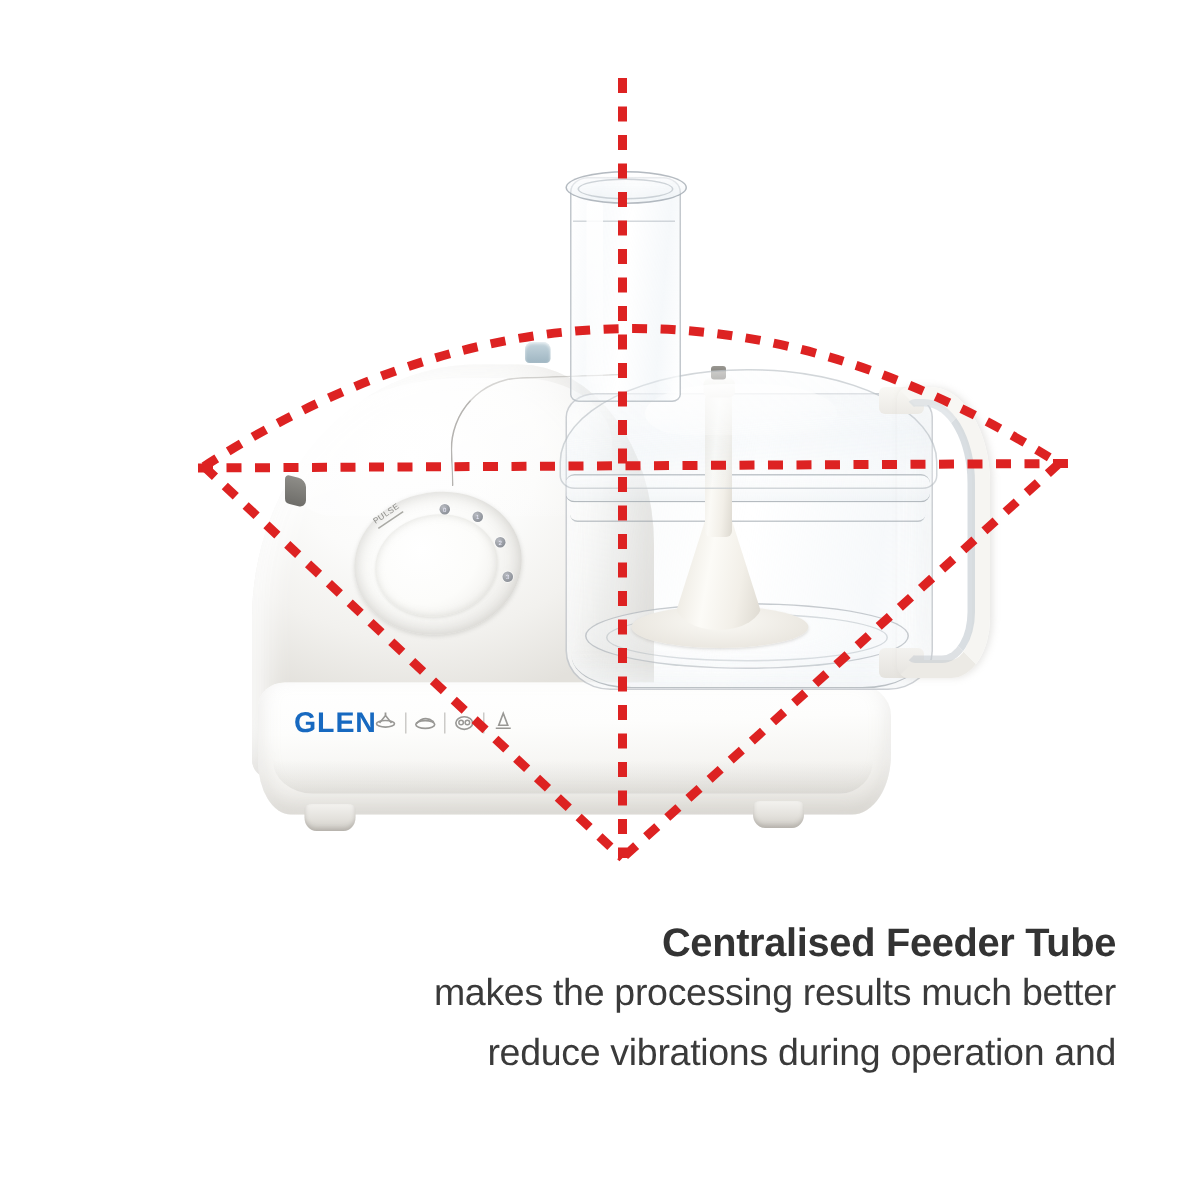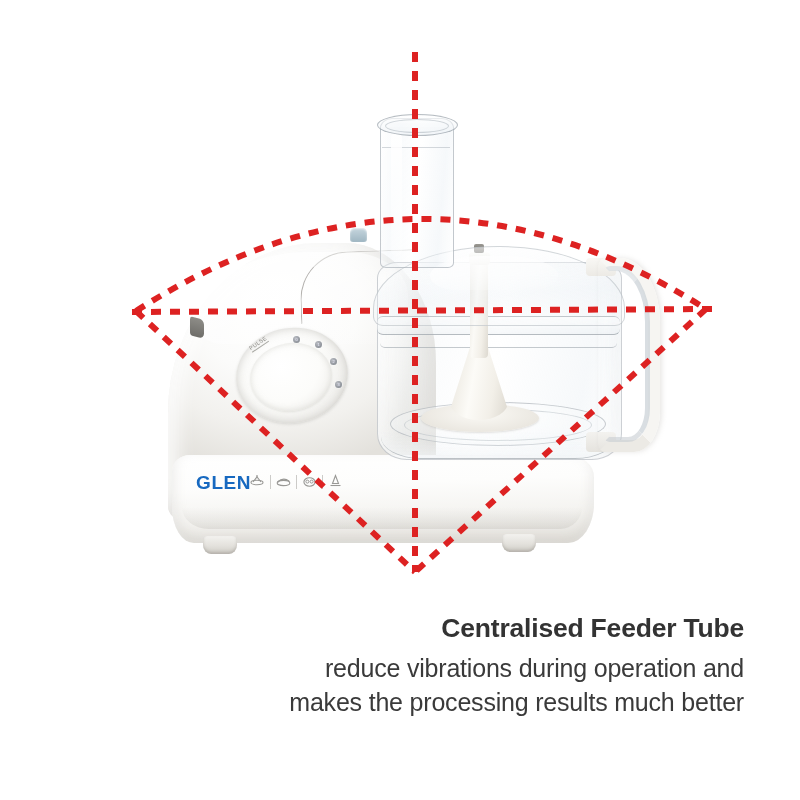--- a/index.html
+++ b/index.html
@@ -505,17 +505,17 @@
 
       <line x1="706" y1="309" x2="415" y2="572" stroke="#dd2222" stroke-width="6" stroke-dasharray="10 9" stroke-linecap="butt"></line>
 
       <line x1="415" y1="52" x2="415" y2="572" stroke="#dd2222" stroke-width="6" stroke-dasharray="10 9" stroke-linecap="butt"></line>
     </svg>
 
   </div>
 
   <div id="caption">
     <div class="cap-head l1">Centralised Feeder Tube</div>
+    <div class="cap-body">makes the processing results much better</div>
     <div class="cap-body b1">reduce vibrations during operation and</div>
-    <div class="cap-body">makes the processing results much better</div>
   </div>
 
 </div>
 
 </body></html>

